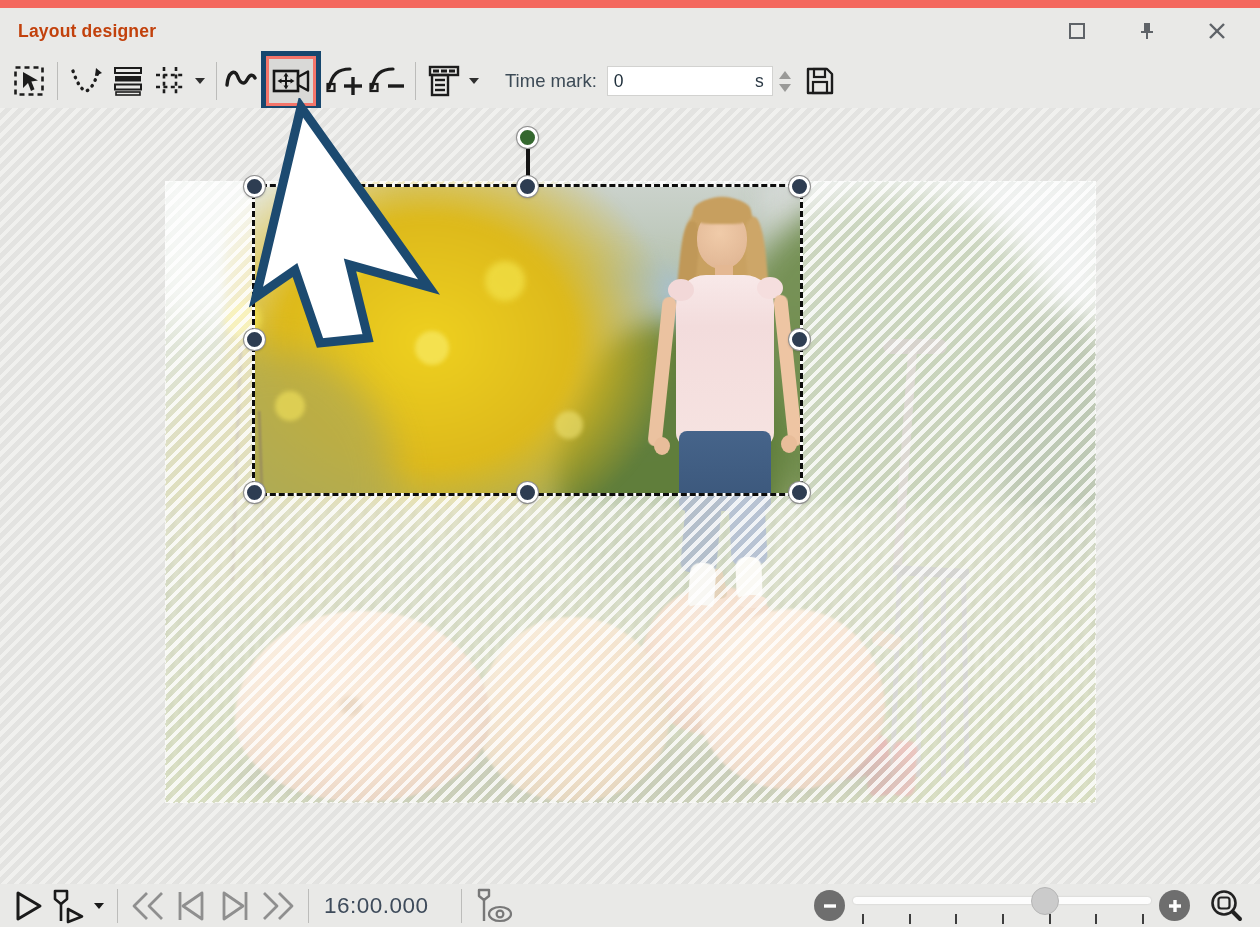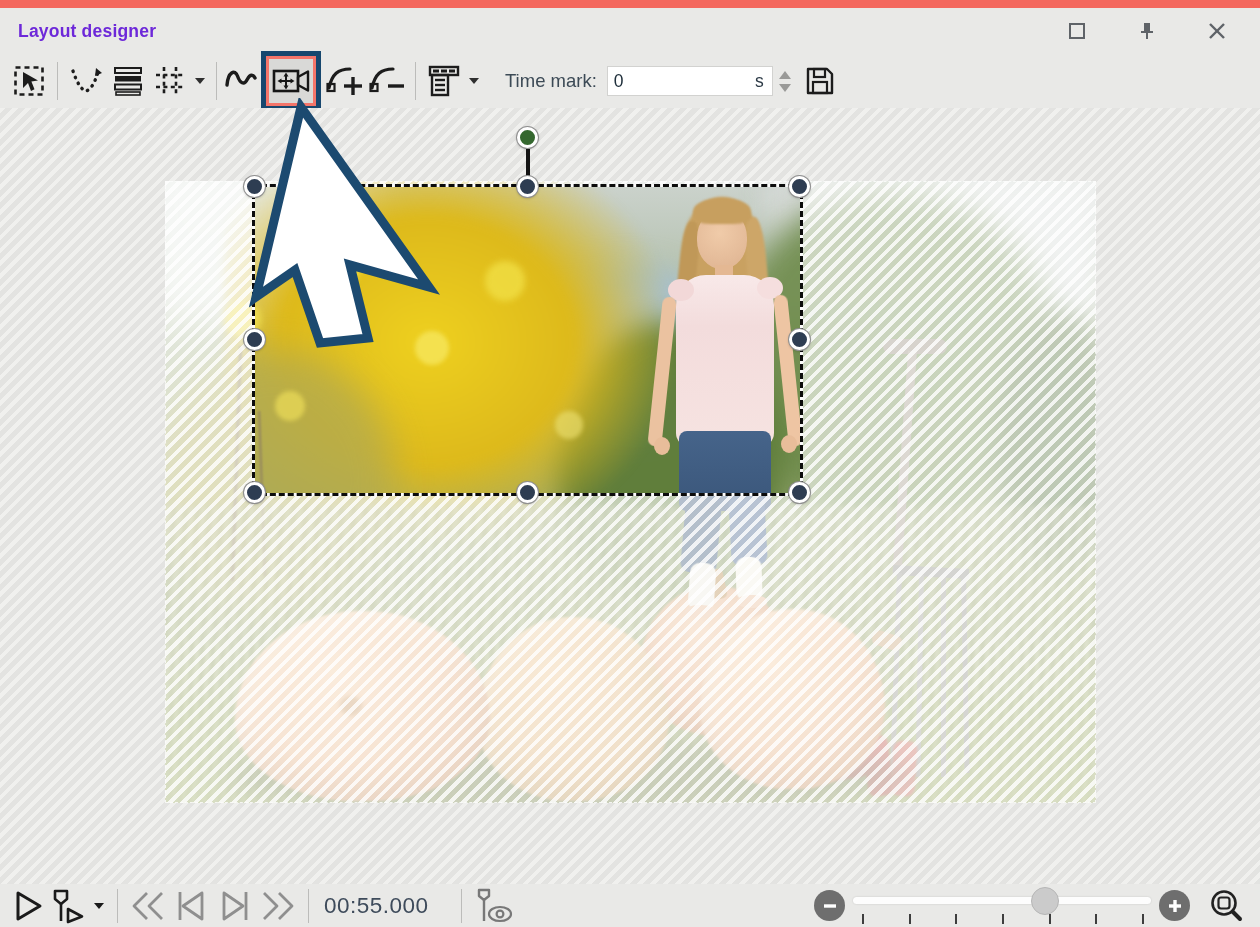--- a/index.html
+++ b/index.html
@@ -1,21 +1,21 @@
 <!DOCTYPE html>
 <html><head>
 <meta charset="utf-8">
 <style>
   html,body{margin:0;padding:0;}
   body{width:1260px;height:927px;overflow:hidden;font-family:"Liberation Sans",sans-serif;background:#e9e9e7;-webkit-user-select:none;user-select:none;}
   .window{position:relative;width:1260px;height:927px;background:#e9e9e7;}
   .accent-bar{position:absolute;left:0;top:0;width:100%;height:8px;background:#f4685e;}
   
   .titlebar{position:absolute;left:0;top:8px;width:100%;height:46px;display:flex;align-items:center;}
-  .title{margin-left:18px;font-size:17.5px;font-weight:bold;color:#6d28d9;letter-spacing:.2px;}
+  .title{margin-left:18px;font-size:17.5px;font-weight:bold;color:#c2410c;letter-spacing:.2px;}
   .win-controls{margin-left:auto;margin-right:28px;display:flex;align-items:center;gap:40px;}
   .win-btn{width:30px;height:30px;display:flex;align-items:center;justify-content:center;cursor:default;}
   
   .toolbar{position:absolute;left:0;top:52px;width:100%;height:58px;display:flex;align-items:center;padding-left:8px;box-sizing:border-box;}
   .tbtn{display:flex;align-items:center;justify-content:center;width:42px;height:46px;}
   .tbtn.narrow{width:34px;}
   .dd{width:0;height:0;border-left:5px solid transparent;border-right:5px solid transparent;border-top:6px solid #2f2f2f;margin:0 4px;}
   .vsep{width:1px;height:38px;background:#bcbcba;margin:0 7px;}
   .tool-active{width:60px;height:60px;border:5px solid #17476e;background:#d9d9d7;box-shadow:inset 0 0 0 3px #f4756a;display:flex;align-items:center;justify-content:center;box-sizing:border-box;margin:0 3px;}
   .timemark-label{margin-left:22px;margin-right:10px;font-size:18.5px;color:#3c4a56;}
@@ -359,21 +359,21 @@
         <polygon points="8,5 27,18 8,31" fill="none" stroke="#8f8f8f" stroke-width="2.8" stroke-linejoin="round"></polygon>
       </svg>
     </div>
     <div class="bbtn">
       <svg width="38" height="36" viewBox="0 0 38 36">
         <polyline points="6,5 19,18 6,31" fill="none" stroke="#8f8f8f" stroke-width="2.8" stroke-linejoin="round"></polyline>
         <polyline points="21,5 34,18 21,31" fill="none" stroke="#8f8f8f" stroke-width="2.8" stroke-linejoin="round"></polyline>
       </svg>
     </div>
     <div class="bsep"></div>
-    <span class="time-display">00:55.000</span>
+    <span class="time-display">16:00.000</span>
     <div class="bsep" style="margin-left:26px;"></div>
     <div class="bbtn">
       <svg width="42" height="38" viewBox="0 0 42 38">
         <path d="M5 3 H15 V9 L10 13 L5 9 Z" fill="none" stroke="#787878" stroke-width="2.4" stroke-linejoin="round"></path>
         <line x1="10" y1="13" x2="10" y2="34" stroke="#787878" stroke-width="2.4"></line>
         <ellipse cx="26" cy="27" rx="11" ry="7" fill="none" stroke="#787878" stroke-width="2.2"></ellipse>
         <circle cx="26" cy="27" r="3.4" fill="none" stroke="#787878" stroke-width="2.2"></circle>
       </svg>
     </div>
     <div class="spacer"></div>

